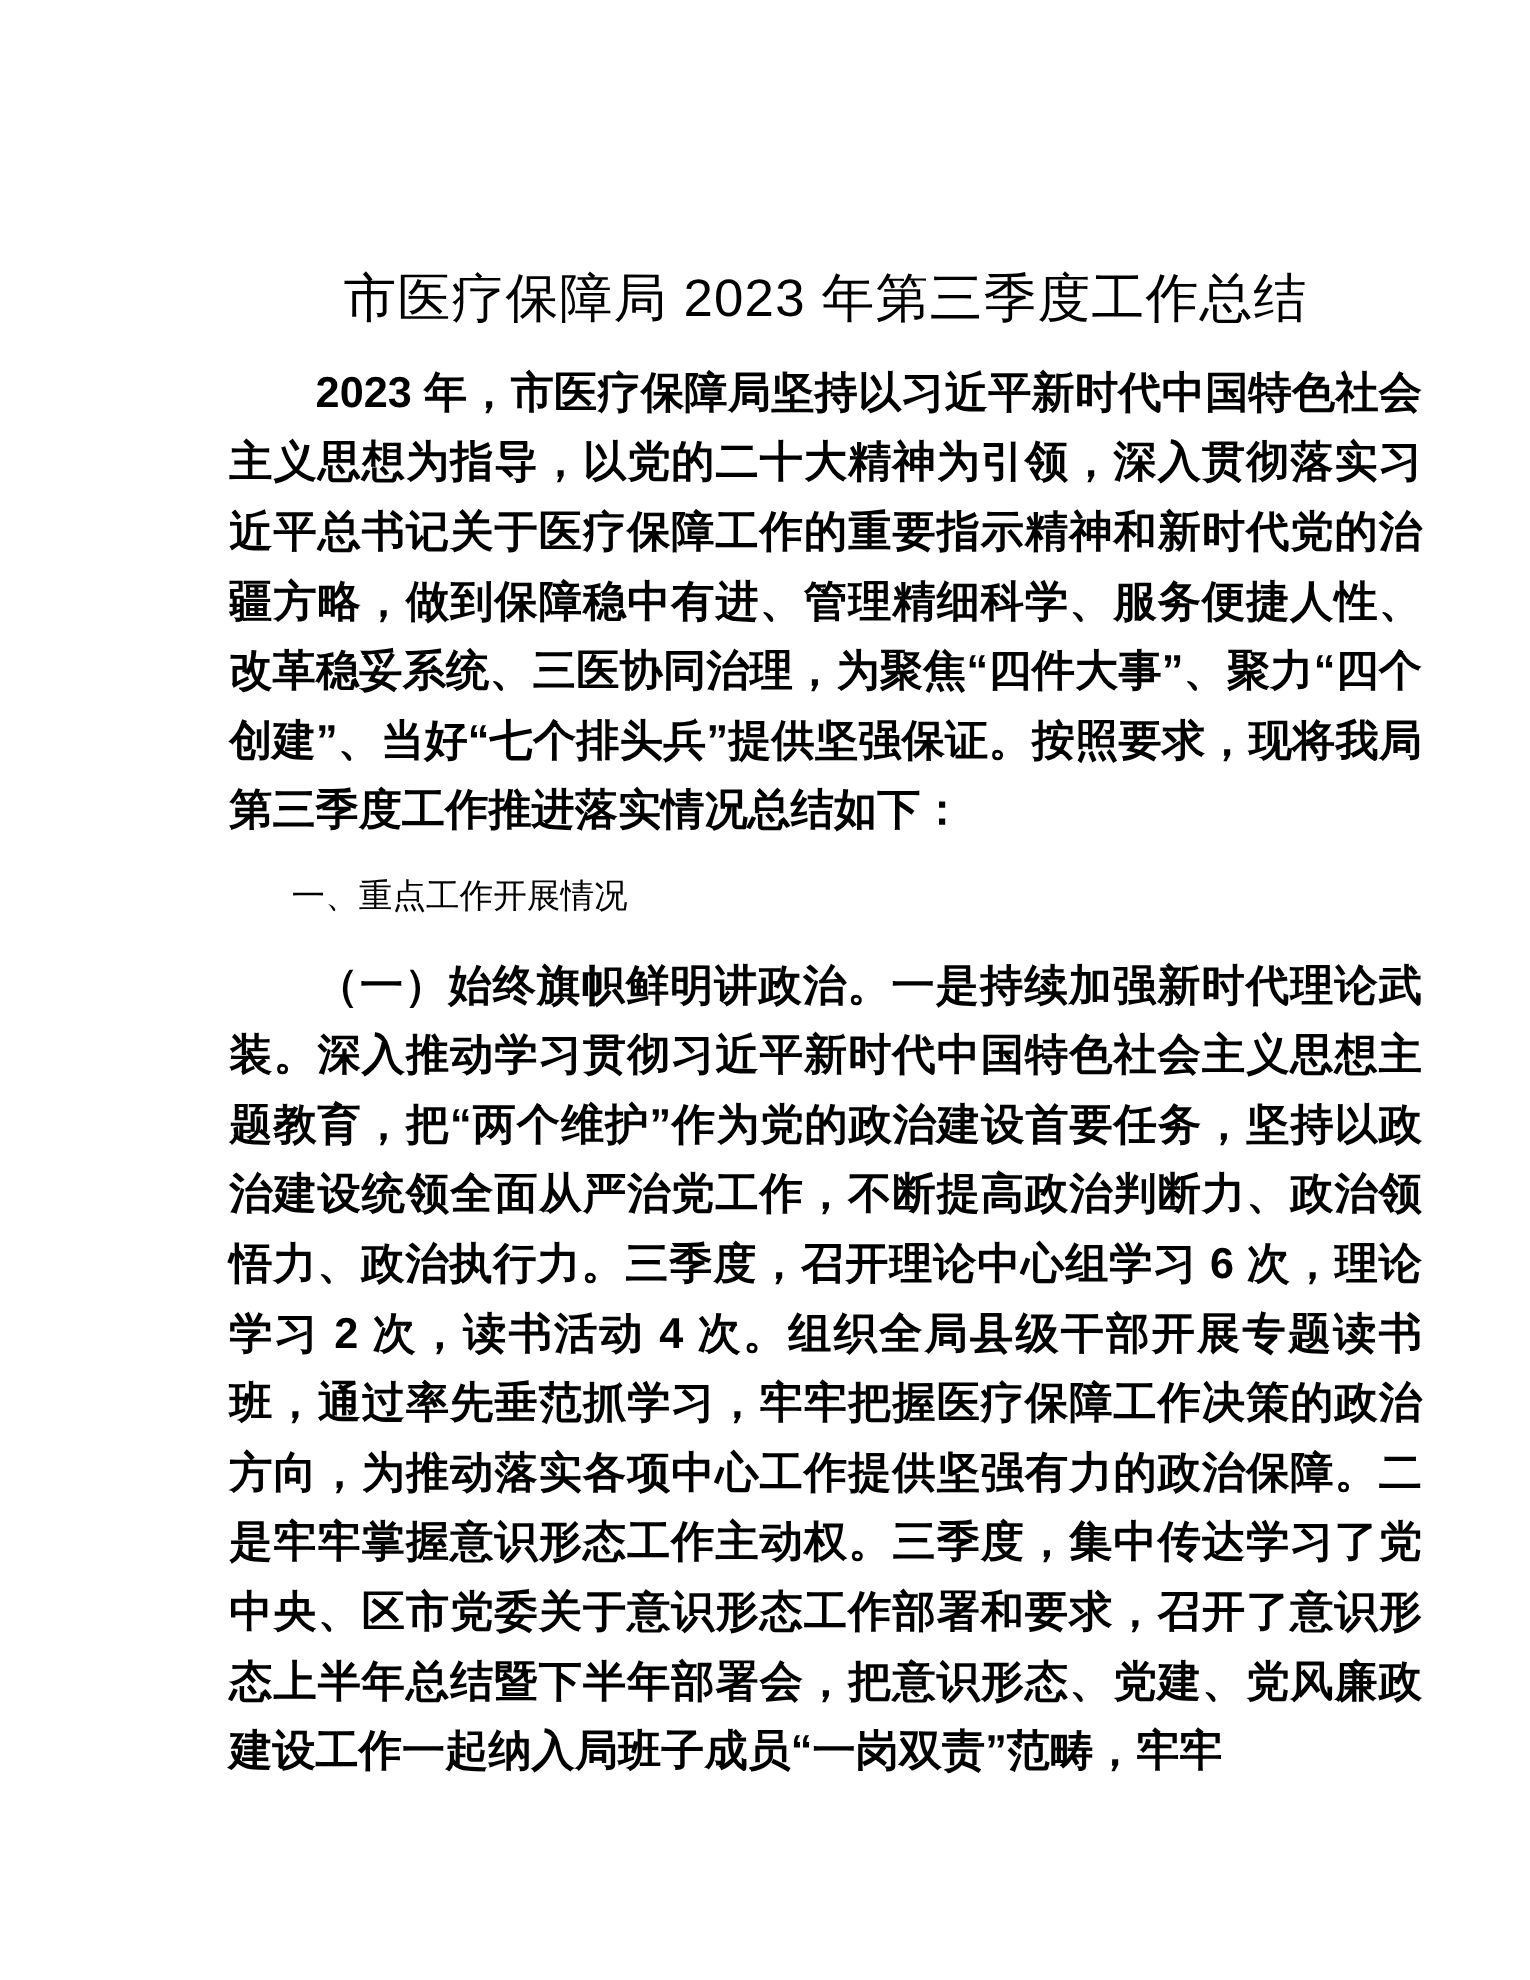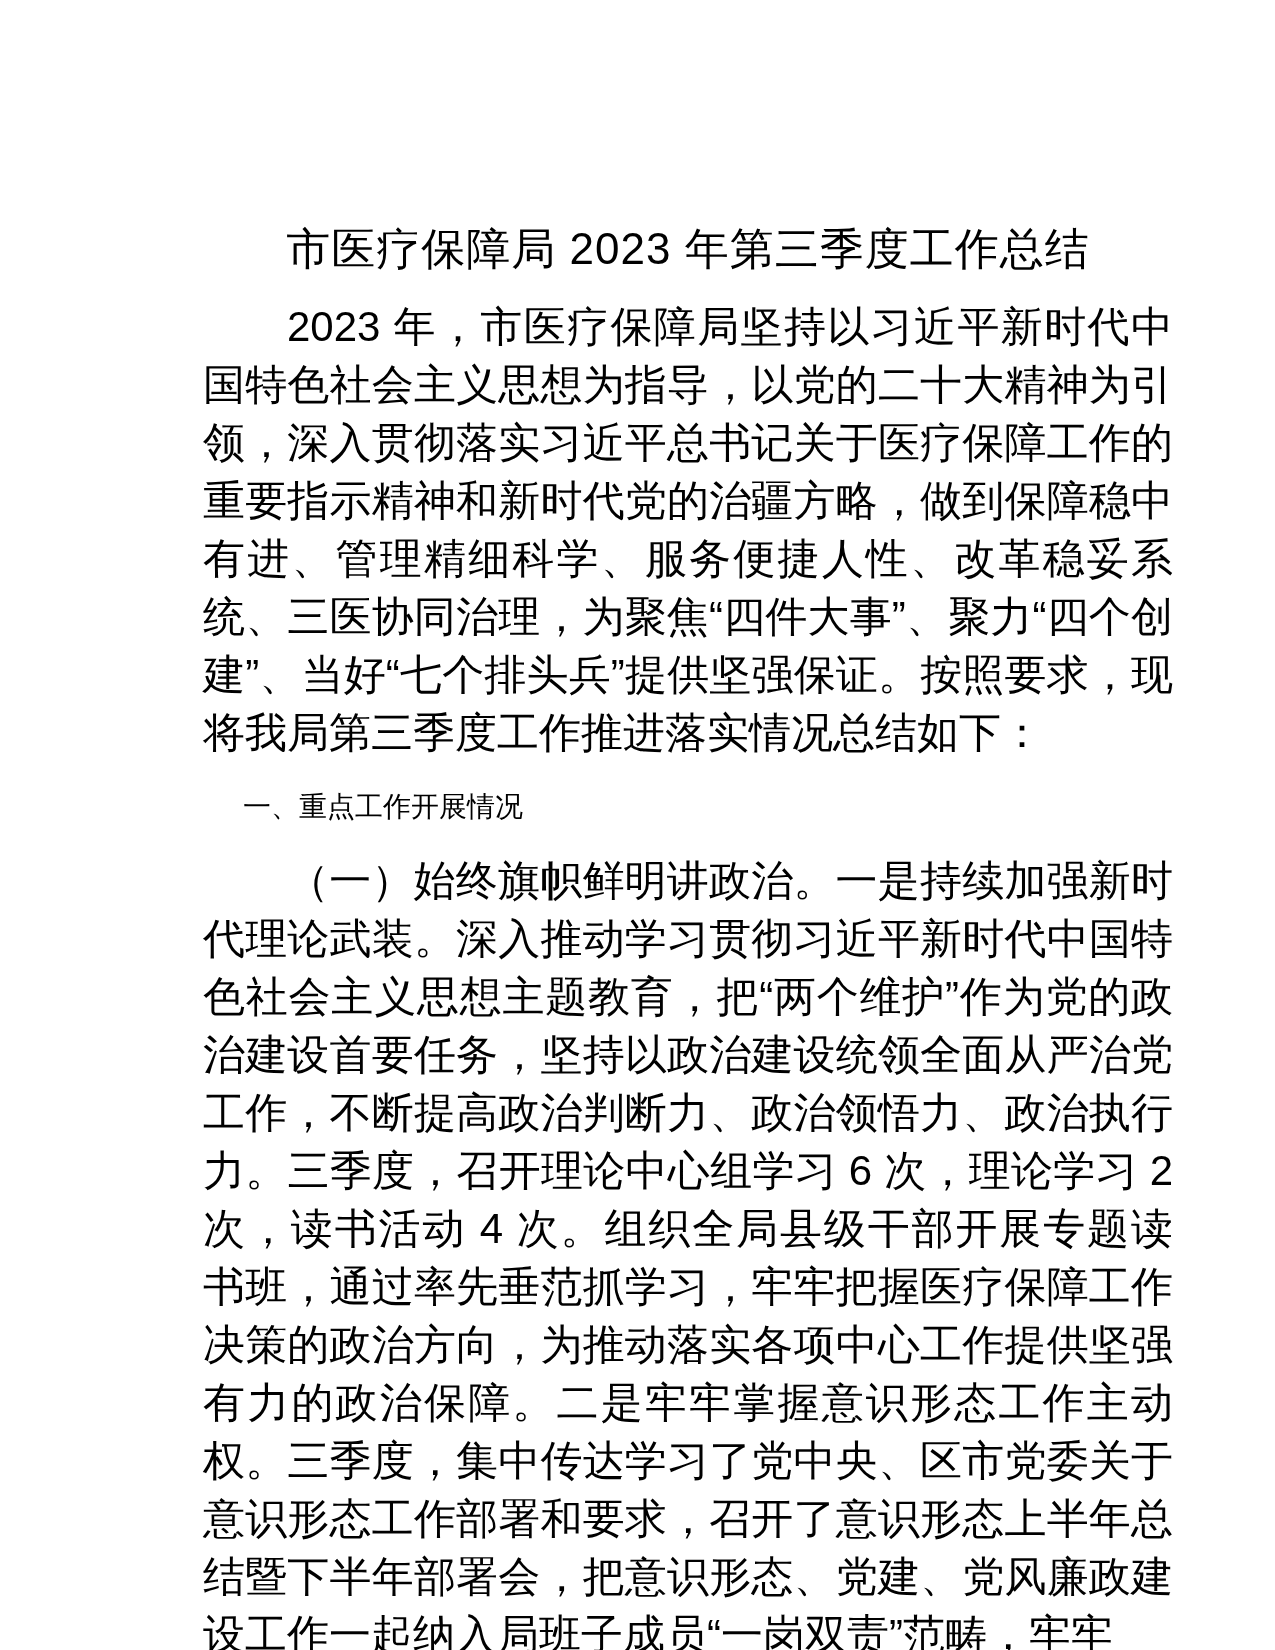--- a/index.html
+++ b/index.html
@@ -20,27 +20,28 @@
   }
   .doc-title {
     margin: 0 0 18px 0;
     font-size: 44px;
     line-height: 62px;
     font-weight: normal;
     text-align: center;
     letter-spacing: 1px;
   }
   .doc-para {
-    margin: 16px;
-    font-size: 42px;
+    margin: 4px;
+    font-size: 36px;
     line-height: 58px;
     text-align: justify;
     text-justify: inter-ideograph;
     word-break: break-all;
     text-indent: 2em;
+    font-weight: bold;
   }
   .doc-heading {
     margin: 14px 0 16px 0;
     font-size: 28px;
     line-height: 58px;
     font-weight: normal;
     text-indent: 2em;
   }
 </style>
 </head>

